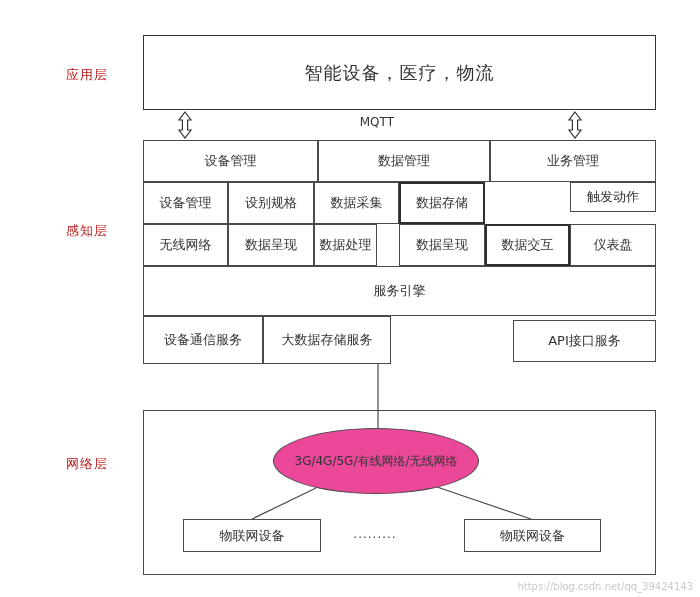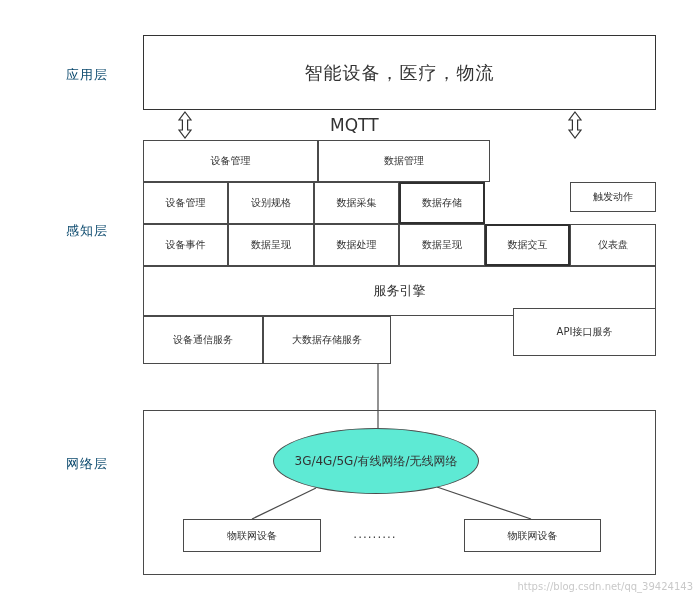--- a/index.html
+++ b/index.html
@@ -1,24 +1,24 @@
 <!DOCTYPE html>
 <html><head>
 <meta charset="utf-8">
 <style>
   *{box-sizing:border-box;margin:0;padding:0}
   html,body{width:700px;height:597px;background:#fff}
   body{font-family:"DejaVu Sans","Liberation Sans",sans-serif;color:#333}
   .canvas{position:relative;width:700px;height:597px;background:#fff;overflow:hidden}
-  .box{position:absolute;border:1px solid #4a4a4a;background:#fff;display:flex;align-items:center;justify-content:center;font-size:10px;color:#333;text-align:center}
+  .box{position:absolute;border:1px solid #4a4a4a;background:#fff;display:flex;align-items:center;justify-content:center;font-size:13px;color:#333;text-align:center}
   .thick{border-width:2px;border-color:#2f2f2f}
-  .layer-label{position:absolute;left:66px;font-size:13px;color:#0c4a6e;letter-spacing:1px}
+  .layer-label{position:absolute;left:66px;font-size:13px;color:#b91c1c;letter-spacing:1px}
   .app-box{border-color:#333;font-size:18px;letter-spacing:1px}
-  .mqtt{position:absolute;left:330px;top:115px;width:64px;text-align:left;font-size:17px;color:#333}
-  .ellipse{position:absolute;left:273px;top:428px;width:206px;height:66px;border:1px solid #4a4a4a;border-radius:50%;display:flex;align-items:center;justify-content:center;font-size:12px;background:#5eead4;z-index:2}
+  .mqtt{position:absolute;left:330px;top:115px;width:64px;text-align:right;font-size:12px;color:#333}
+  .ellipse{position:absolute;left:273px;top:428px;width:206px;height:66px;border:1px solid #4a4a4a;border-radius:50%;display:flex;align-items:center;justify-content:center;font-size:12px;background:#ec4899;z-index:2}
   .dots{position:absolute;left:325px;top:527px;width:100px;text-align:center;font-size:12px;letter-spacing:1px;color:#444}
   .watermark{position:absolute;right:7px;bottom:5px;font-size:10px;color:#c9c9c9}
   svg.arrow{position:absolute;width:14px;height:28px}
   svg.lines{position:absolute;left:0;top:0;width:700px;height:597px;pointer-events:none;z-index:1}
   .engine{font-size:13px}
 </style>
 </head>
 <body>
 
 <div class="canvas">
@@ -34,39 +34,40 @@
   <svg class="arrow" style="left:178px;top:111px" viewBox="0 0 14 28">
     <path d="M7 1 L13 9 L9.6 9 L9.6 19 L13 19 L7 27 L1 19 L4.4 19 L4.4 9 L1 9 Z" fill="#fff" stroke="#333" stroke-width="1.2"></path>
   </svg>
   <div class="mqtt">MQTT</div>
   <svg class="arrow" style="left:568px;top:111px" viewBox="0 0 14 28">
     <path d="M7 1 L13 9 L9.6 9 L9.6 19 L13 19 L7 27 L1 19 L4.4 19 L4.4 9 L1 9 Z" fill="#fff" stroke="#333" stroke-width="1.2"></path>
   </svg>
 
   <div class="box" style="left:143px;top:140px;width:175px;height:42px">设备管理</div>
   <div class="box" style="left:318px;top:140px;width:172px;height:42px">数据管理</div>
+  <div class="box" style="left:490px;top:140px;width:166px;height:42px">业务管理</div>
 
   <div class="box" style="left:143px;top:182px;width:85px;height:42px">设备管理</div>
   <div class="box" style="left:228px;top:182px;width:86px;height:42px">设别规格</div>
   <div class="box" style="left:314px;top:182px;width:85px;height:42px">数据采集</div>
   <div class="box thick" style="left:399px;top:182px;width:86px;height:42px">数据存储</div>
   <div class="box" style="left:570px;top:182px;width:86px;height:30px">触发动作</div>
 
-  <div class="box" style="left:143px;top:224px;width:85px;height:42px">设备事件</div>
+  <div class="box" style="left:143px;top:224px;width:85px;height:42px">无线网络</div>
   <div class="box" style="left:228px;top:224px;width:86px;height:42px">数据呈现</div>
-  <div class="box" style="left:314px;top:224px;width:85px;height:42px">数据处理</div>
+  <div class="box" style="left:314px;top:224px;width:63px;height:42px">数据处理</div>
   <div class="box" style="left:399px;top:224px;width:86px;height:42px">数据呈现</div>
   <div class="box thick" style="left:485px;top:224px;width:85px;height:42px">数据交互</div>
   <div class="box" style="left:570px;top:224px;width:86px;height:42px">仪表盘</div>
 
   <div class="box engine" style="left:143px;top:266px;width:513px;height:50px">服务引擎</div>
 
   <div class="box" style="left:143px;top:316px;width:120px;height:48px">设备通信服务</div>
   <div class="box" style="left:263px;top:316px;width:128px;height:48px">大数据存储服务</div>
-  <div class="box" style="left:513px;top:308px;width:143px;height:48px">API接口服务</div>
+  <div class="box" style="left:513px;top:320px;width:143px;height:42px">API接口服务</div>
 
   <svg class="lines">
     <line x1="378" y1="364" x2="378" y2="430" stroke="#4a4a4a" stroke-width="1.2"></line>
     <line x1="316" y1="488" x2="252" y2="519" stroke="#4a4a4a" stroke-width="1.2"></line>
     <line x1="437" y1="487" x2="531" y2="519" stroke="#4a4a4a" stroke-width="1.2"></line>
   </svg>
 
   <div class="box" style="left:143px;top:410px;width:513px;height:165px"></div>
 
   <div class="ellipse">

